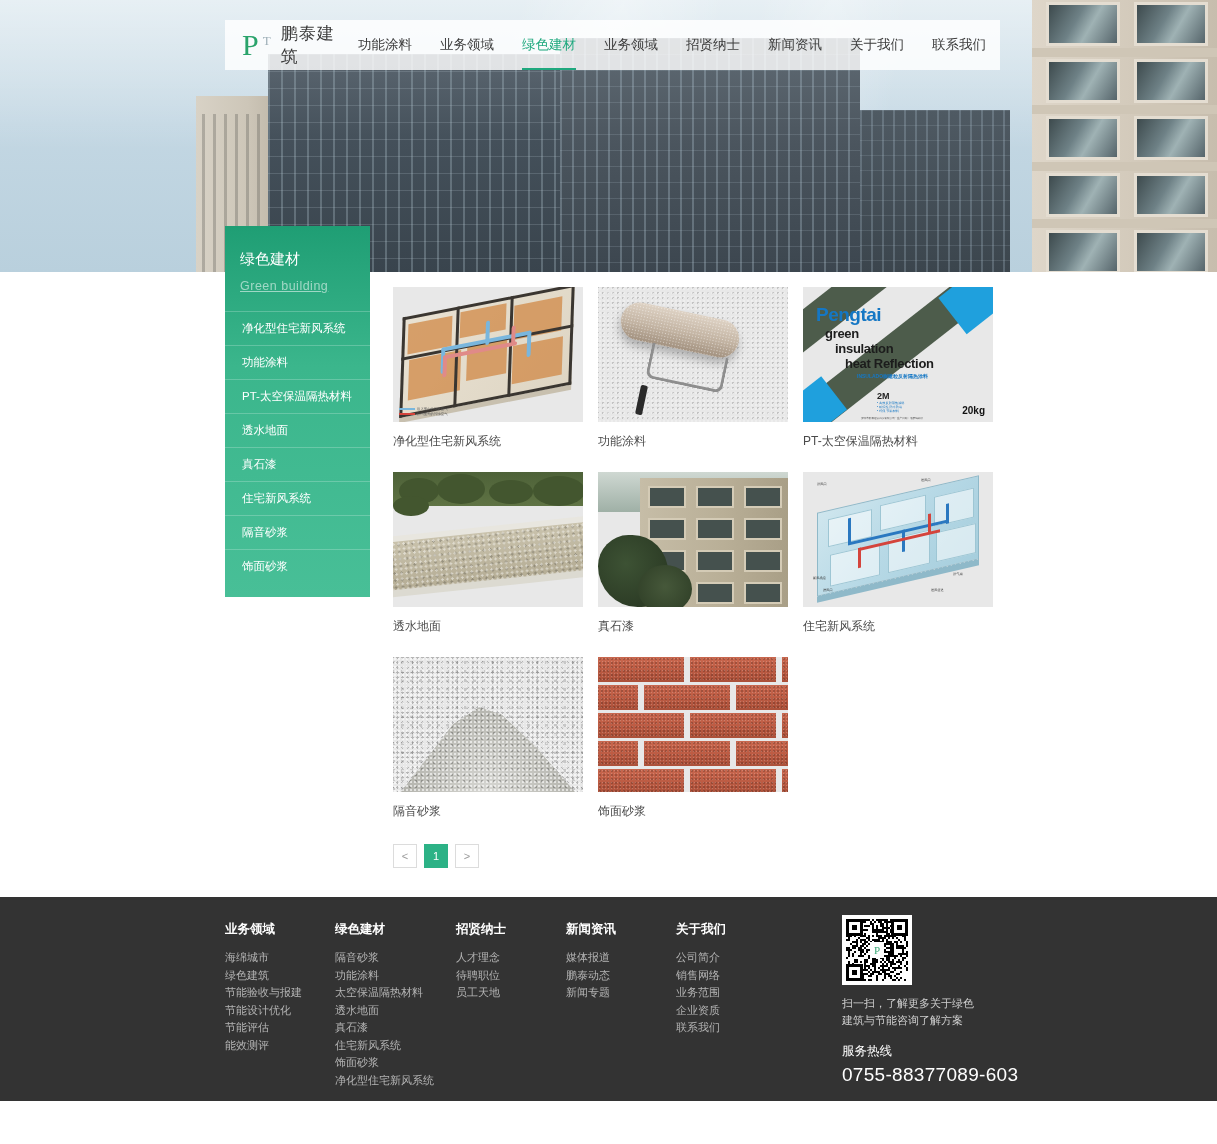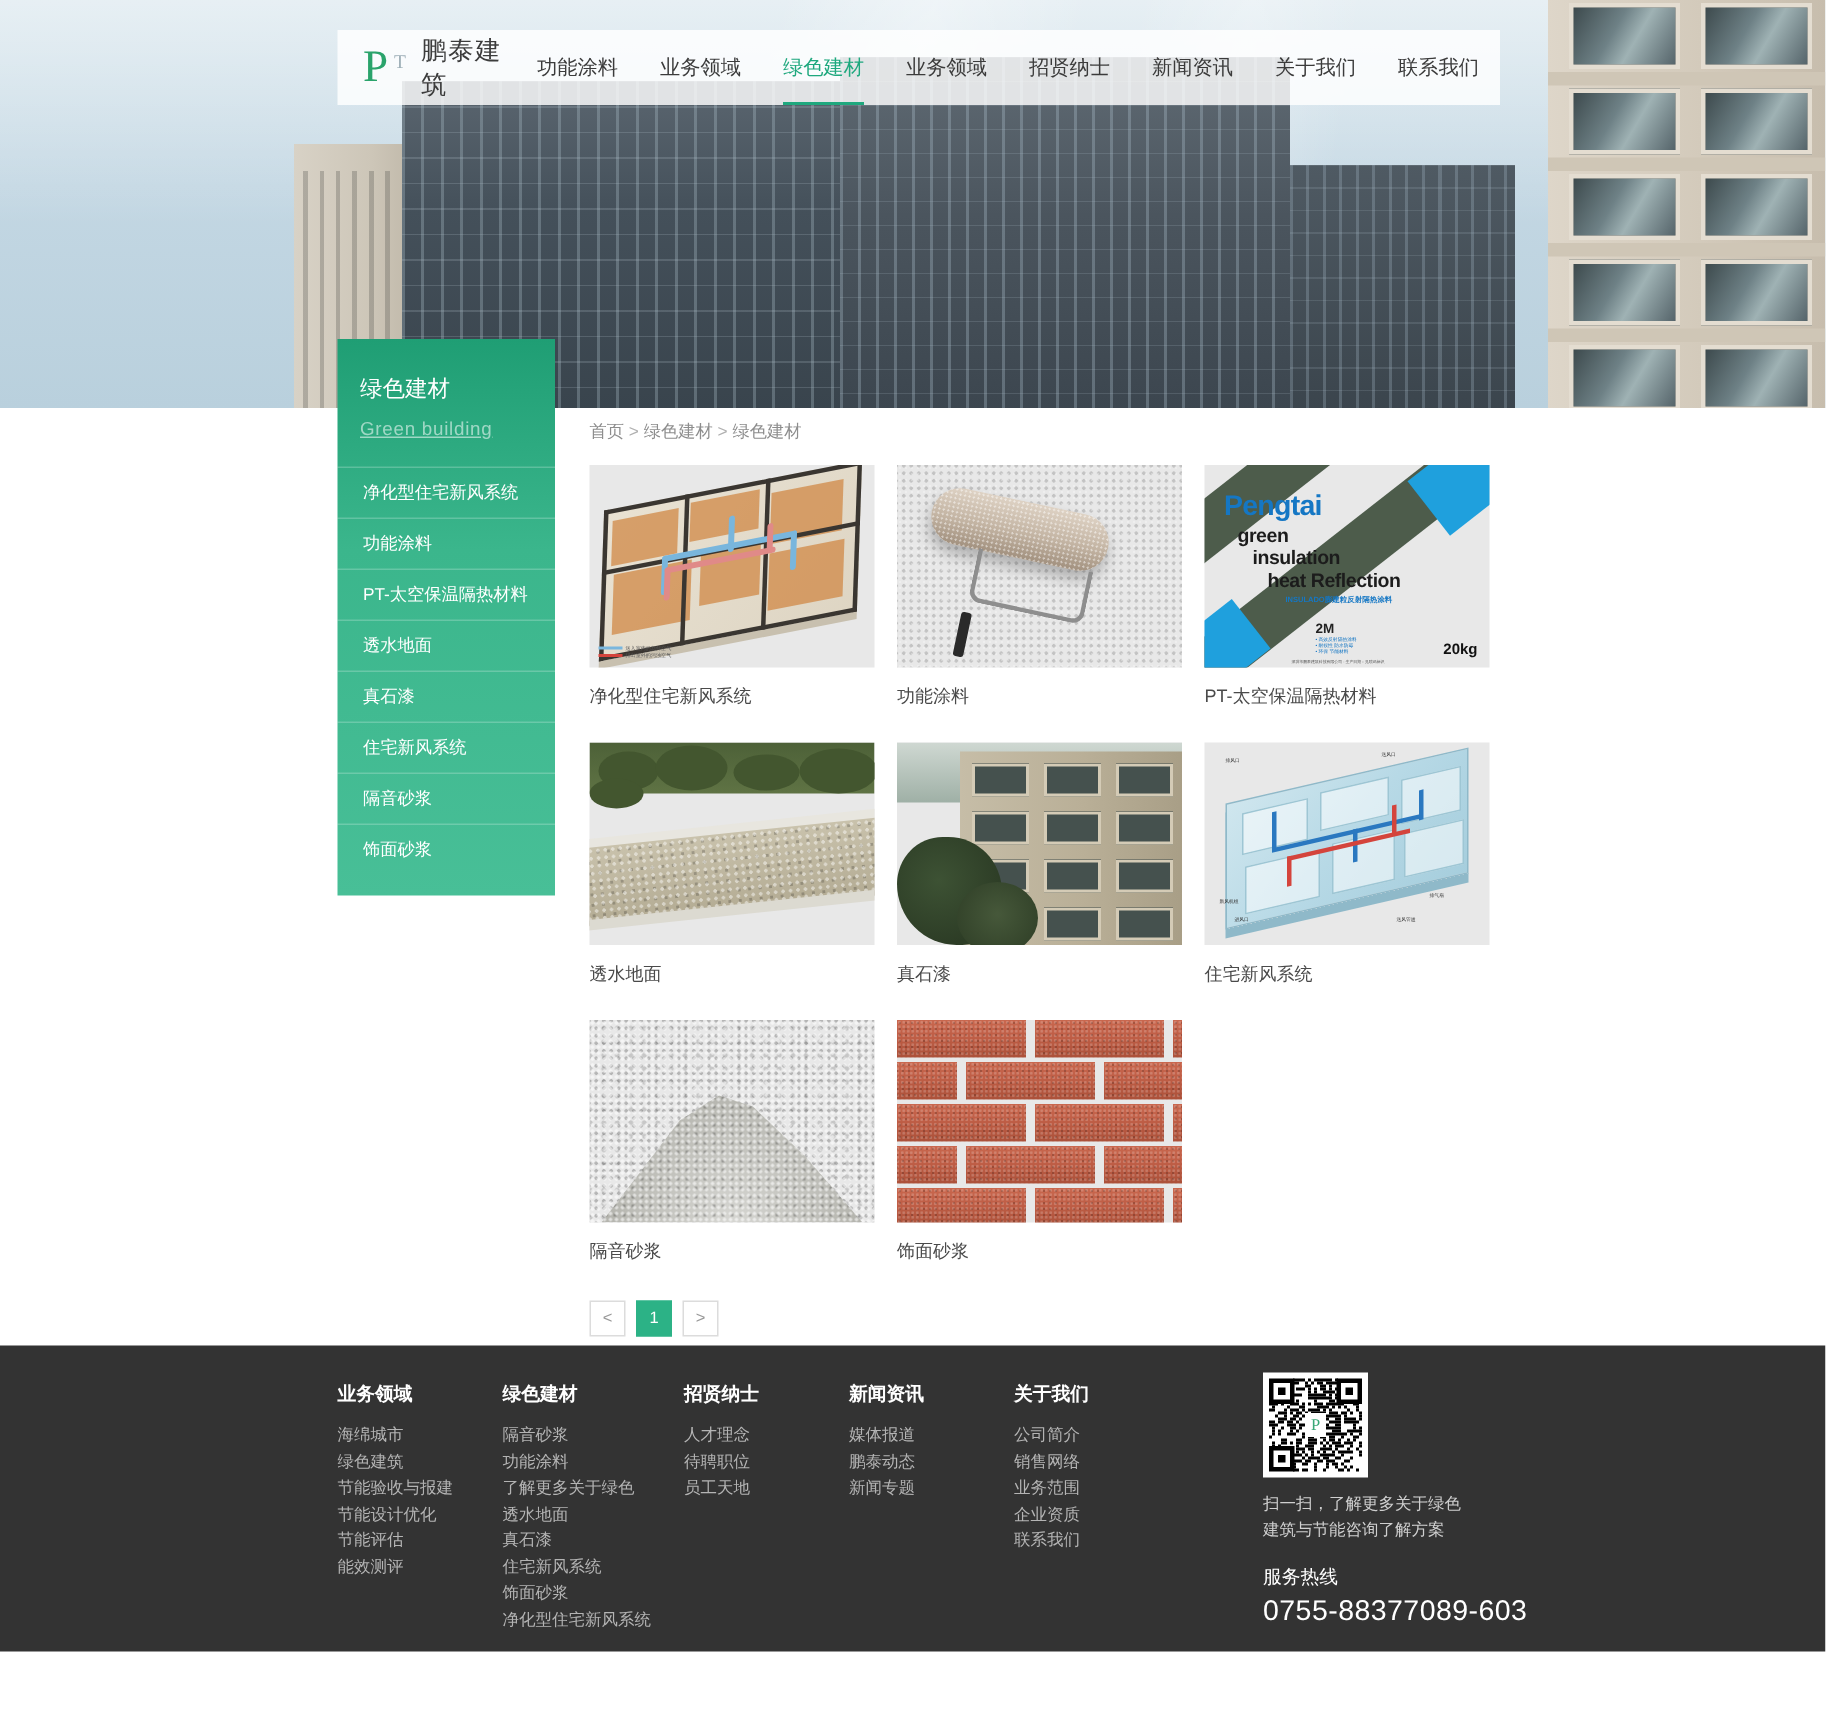--- a/index.html
+++ b/index.html
@@ -435,27 +435,20 @@
           <li>PT-太空保温隔热材料</li>
           <li>透水地面</li>
           <li>真石漆</li>
           <li>住宅新风系统</li>
           <li>隔音砂浆</li>
           <li>饰面砂浆</li>
         </ul>
     </div>
 
     <div class="main">
-      <div class="crumb">
-        <span>首页</span>
-        <span class="sep">&gt;</span>
-        <span>绿色建材</span>
-        <span class="sep">&gt;</span>
-        <span>绿色建材</span>
-      </div>
 
       <div class="grid" id="productGrid">
           <div class="card">
             <div class="thumb t-floorplan">
               <div class="iso">
                 <div class="room" style="left: 6px; top: 8px; width: 44px; height: 30px; opacity: 0.75;"></div>
                 <div class="room" style="left: 58px; top: 6px; width: 46px; height: 26px; opacity: 0.75;"></div>
                 <div class="room" style="left: 112px; top: 10px; width: 48px; height: 34px; opacity: 0.75;"></div>
                 <div class="room" style="left: 8px; top: 44px; width: 52px; height: 40px; opacity: 0.75;"></div>
                 <div class="room" style="left: 66px; top: 40px; width: 40px; height: 36px; opacity: 0.75;"></div>
@@ -625,21 +618,21 @@
           <a>绿色建筑</a>
           <a>节能验收与报建</a>
           <a>节能设计优化</a>
           <a>节能评估</a>
           <a>能效测评</a>
         </div>
         <div class="fcol w-wide">
           <h4>绿色建材</h4>
           <a>隔音砂浆</a>
           <a>功能涂料</a>
-          <a>了解更多关于绿色</a>
+          <a>太空保温隔热材料</a>
           <a>透水地面</a>
           <a>真石漆</a>
           <a>住宅新风系统</a>
           <a>饰面砂浆</a>
           <a>净化型住宅新风系统</a>
         </div>
         <div class="fcol">
           <h4>招贤纳士</h4>
           <a>人才理念</a>
           <a>待聘职位</a>

